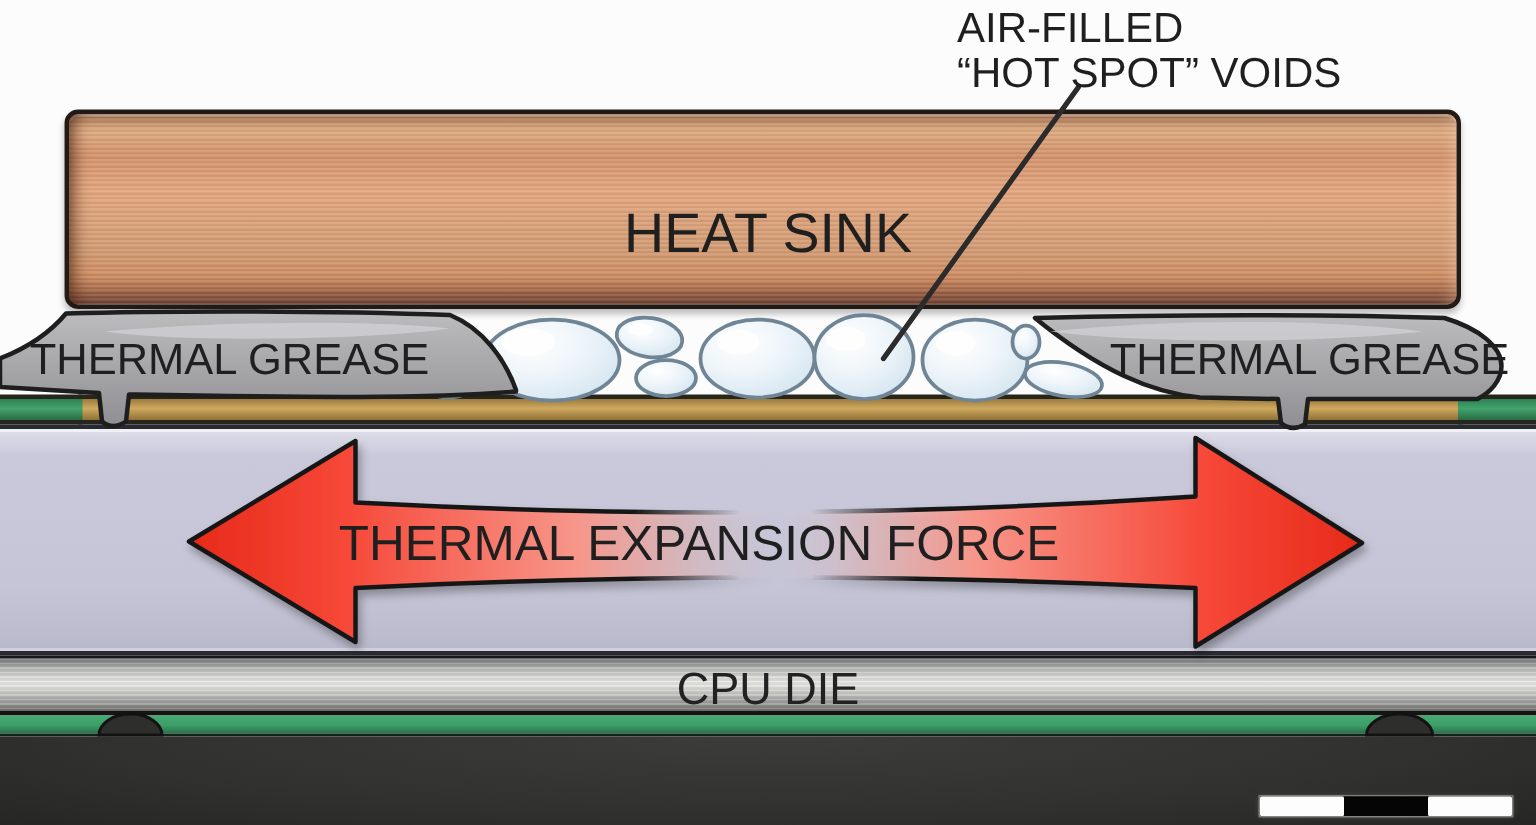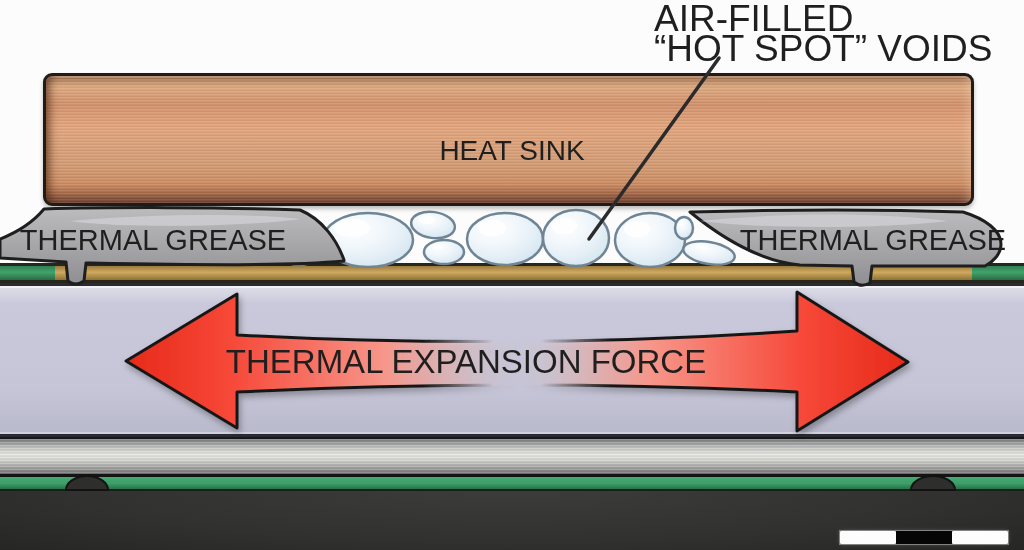--- a/index.html
+++ b/index.html
@@ -57,22 +57,22 @@
   .base {
     left:0; top:491px; width:1024px; height:59px;
     background:radial-gradient(ellipse at 50% 0%, #3c3c3a 0%, #31312f 60%, #262625 100%);
   }
 
   
   svg.shapes { position:absolute; left:0; top:0; width:1024px; height:550px; }
 
   
   .lbl { position:absolute; white-space:nowrap; color:#1f1f1f; }
-  .annotation { left:654px; top:4px; font-size:37px; line-height:30px; }
-  .lbl-heatsink { left:0; top:135px; width:1024px; text-align:center; font-size:28px; }
+  .annotation { left:638px; top:4px; font-size:28px; line-height:30px; }
+  .lbl-heatsink { left:0; top:135px; width:1024px; text-align:center; font-size:37px; }
   .lbl-grease-left  { left:8px;   top:224px; width:290px; text-align:center; font-size:29px; }
   .lbl-grease-right { left:728px; top:224px; width:290px; text-align:center; font-size:29px; }
   .lbl-force { left:0; top:343px; width:932px; text-align:center; font-size:33px; }
   .lbl-die   { left:0; top:443px; width:1024px; text-align:center; font-size:30px; color:#222; }
 
   
   .scalebar {
     left:840px; top:531px; width:168px; height:13px;
     background:#060606; display:flex;
     box-shadow:0 0 0 1px rgba(255,255,255,0.35), 0 0 4px rgba(255,255,255,0.25);
@@ -172,20 +172,21 @@
   </svg>
 
   <div class="lbl annotation">
     <div>AIR-FILLED</div>
     <div>“HOT SPOT” VOIDS</div>
   </div>
   <div class="lbl lbl-heatsink">HEAT SINK</div>
   <div class="lbl lbl-grease-left">THERMAL GREASE</div>
   <div class="lbl lbl-grease-right">THERMAL GREASE</div>
   <div class="lbl lbl-force">THERMAL EXPANSION FORCE</div>
+  <div class="lbl lbl-die">CPU DIE</div>
 
   <div class="abs scalebar">
     <div class="seg w"></div>
     <div class="seg b"></div>
     <div class="seg w"></div>
   </div>
 
 </div>
 
 </body></html>

